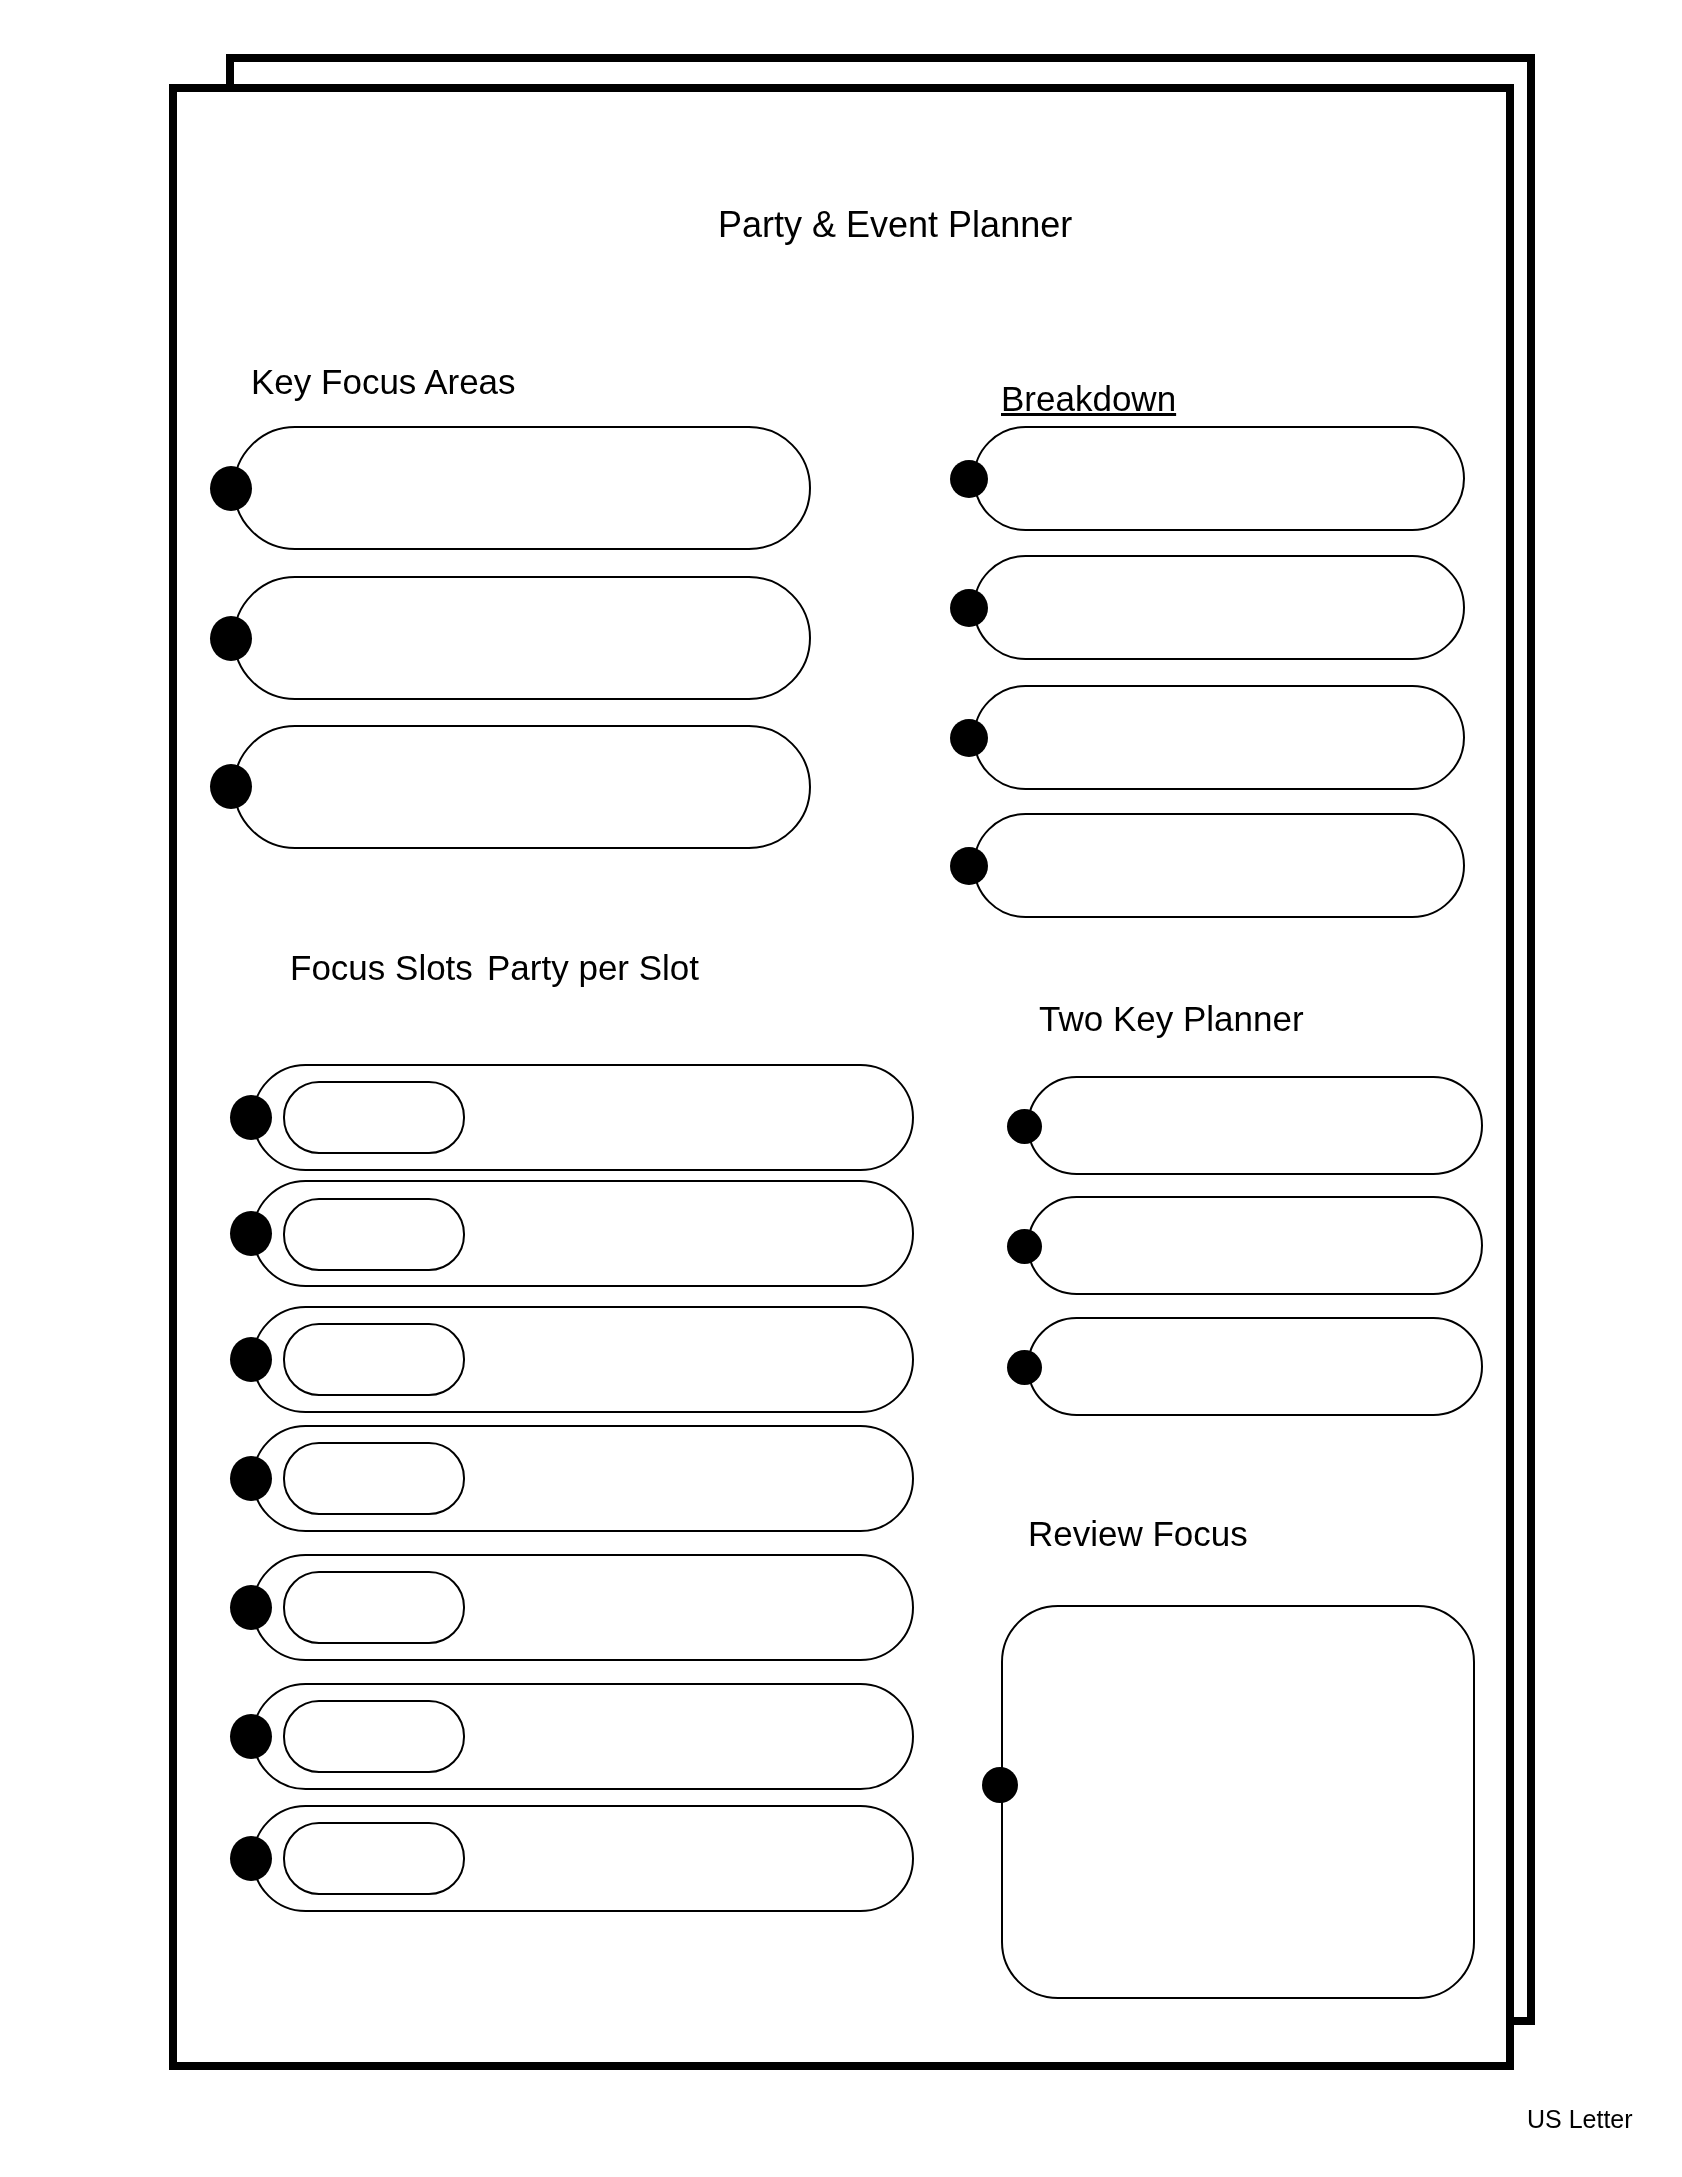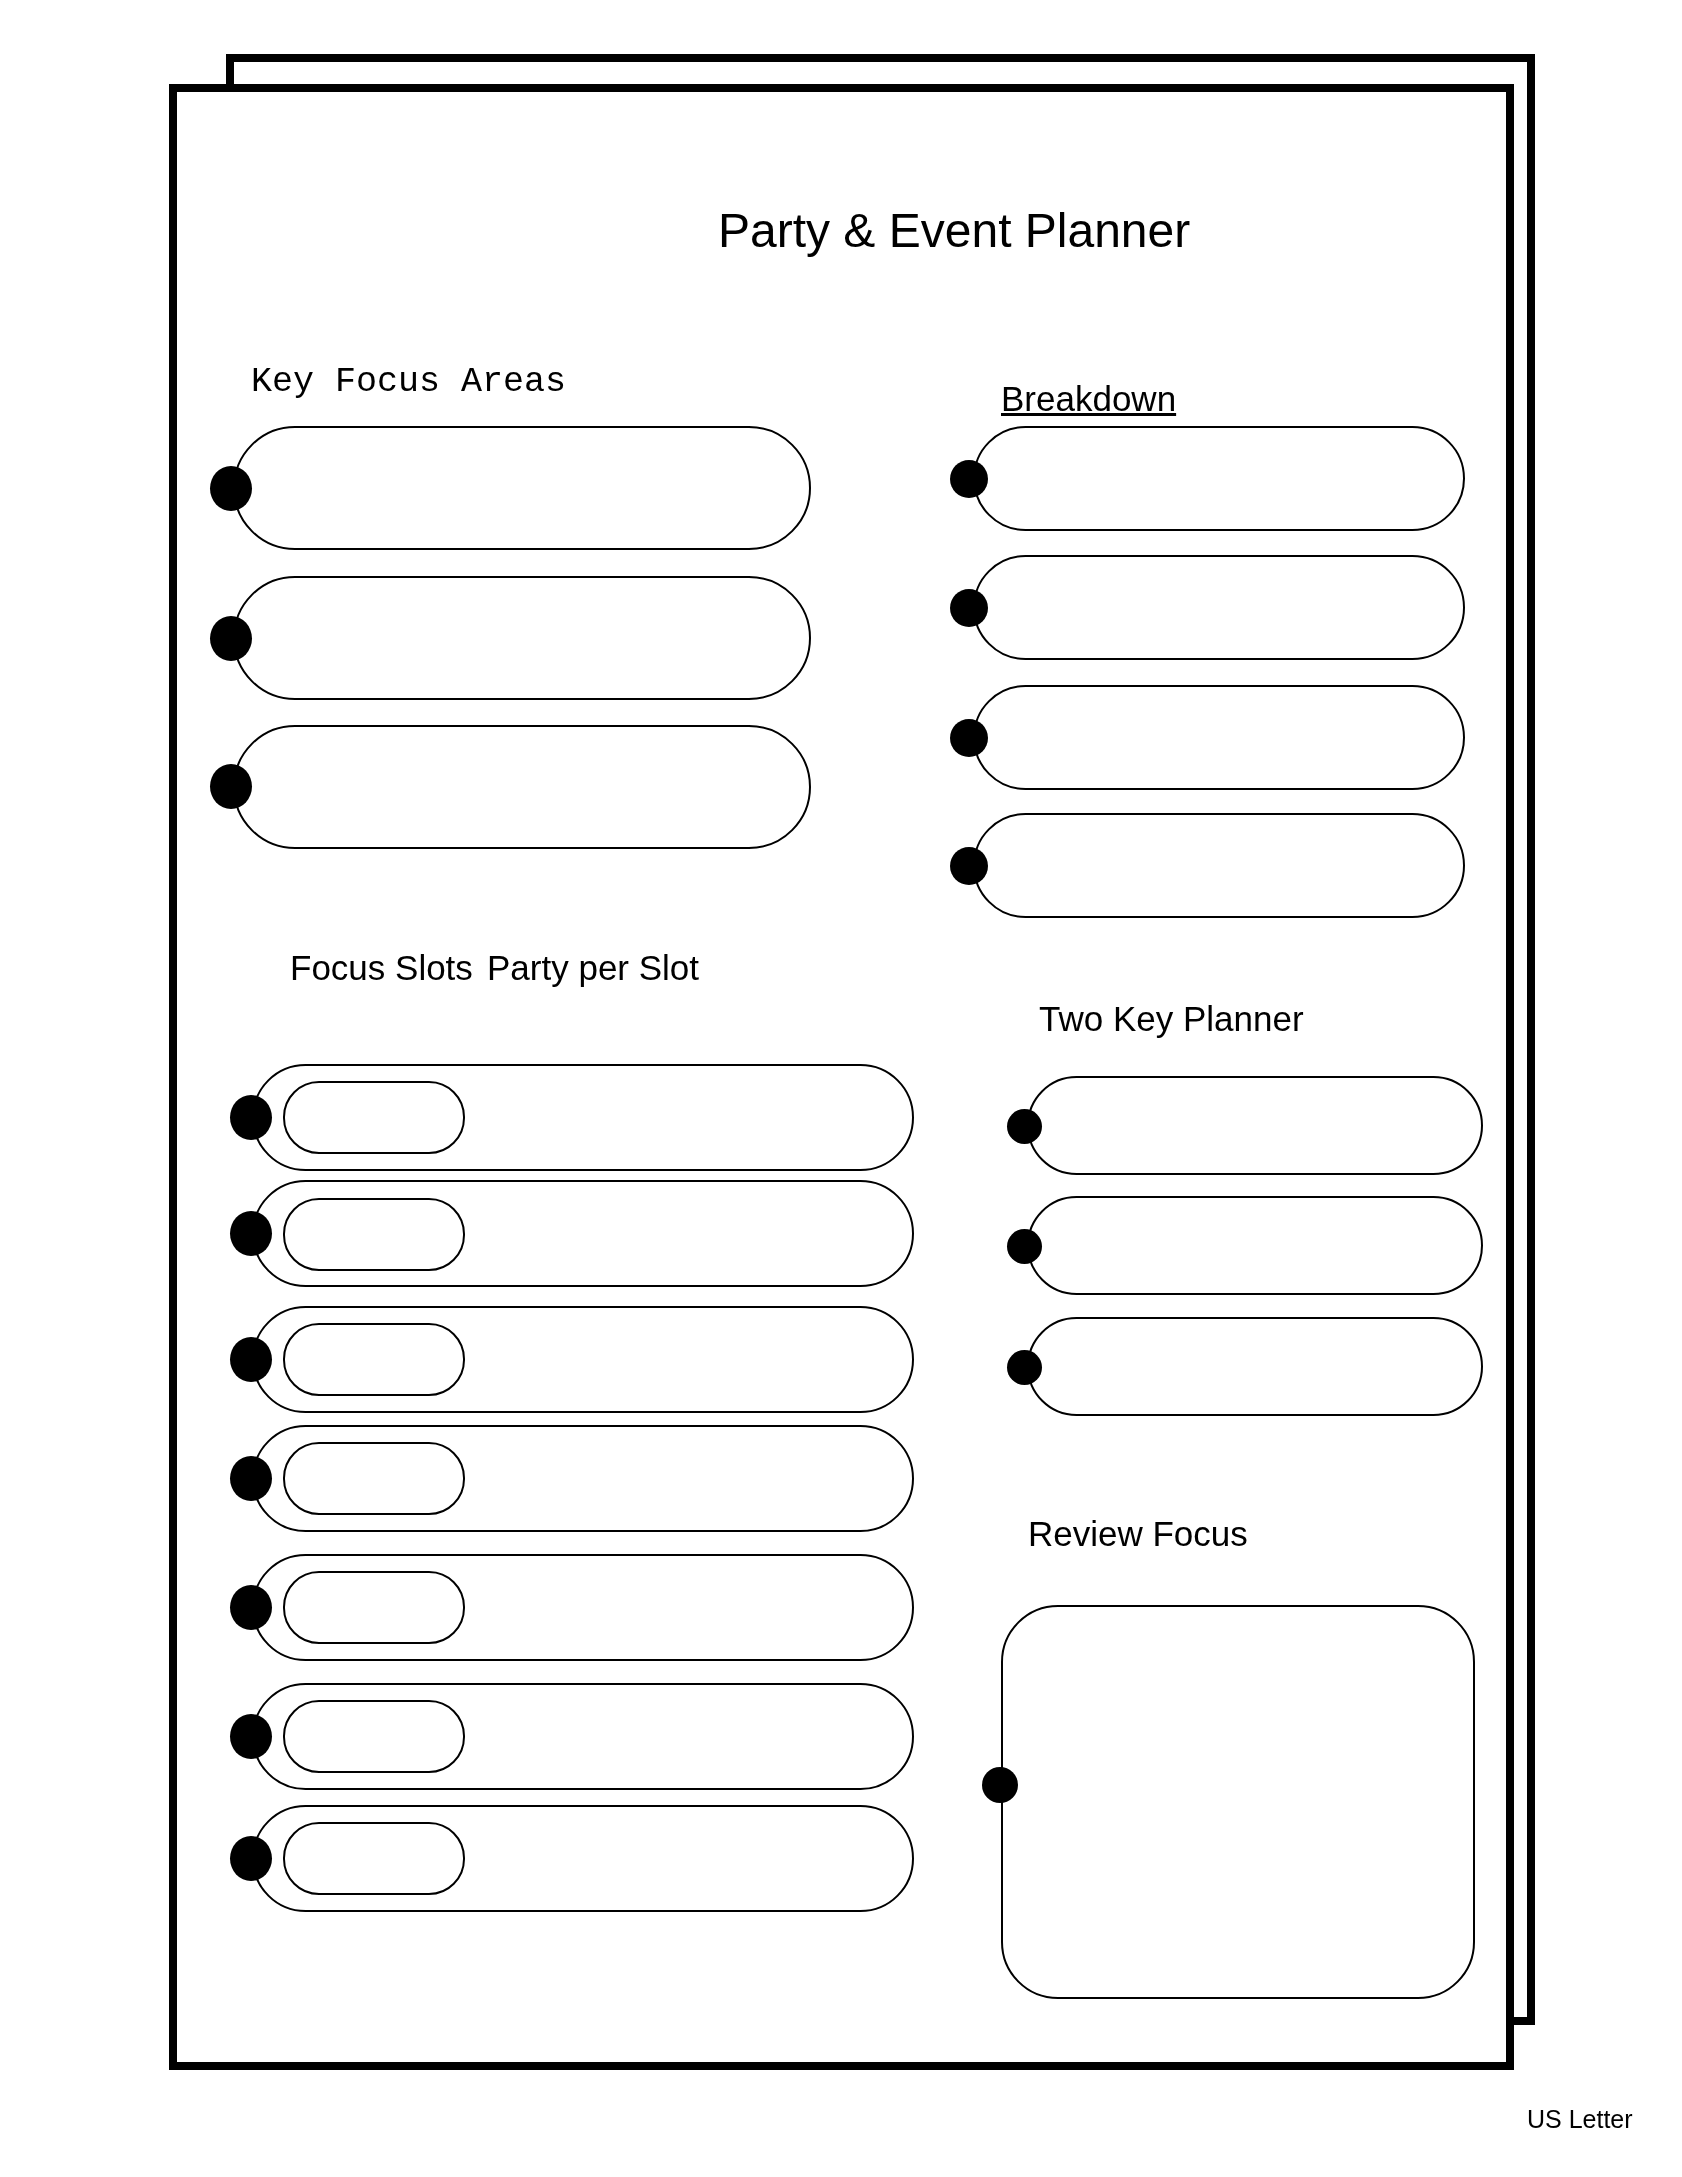--- a/index.html
+++ b/index.html
@@ -18,21 +18,21 @@
     border: 8.6px solid #000000;
     box-sizing: border-box;
   }
   .hd {
     position: absolute;
     font-size: 35px;
     line-height: 1.1;
     white-space: nowrap;
     color: #000000;
   }
-  .title { font-size: 48px; }
+  .title { font-size: 36px; }
   .pagesize { font-size: 25px; }
   .pill {
     position: absolute;
     background: #ffffff;
     border: 2.2px solid #000000;
     border-radius: 864px;
     box-sizing: border-box;
   }
   .rrect {
     position: absolute;
@@ -51,21 +51,21 @@
 </head>
 <body>
 
 <div id="canvas">
 
   <div class="sheet" style="left:226px; top:54px; width:1309px; height:1971px;"></div>
   <div class="sheet" style="left:169px; top:84px; width:1345px; height:1986px;"></div>
 
   <div class="hd title" style="left:718px; top:205px;">Party &amp; Event Planner</div>
 
-  <div class="hd" style="left:251px; top:363px;font-family:Liberation Mono, monospace;">Key Focus Areas</div>
+  <div class="hd" style="left:251px; top:363px;">Key Focus Areas</div>
 
   <div class="pill" style="left:233px; top:426px; width:578px; height:124px;"></div>
   <div class="pill" style="left:233px; top:576px; width:578px; height:124px;"></div>
   <div class="pill" style="left:233px; top:725px; width:578px; height:124px;"></div>
 
   <span class="dot" style="left:210px; top:466px; width:42px; height:45px;"></span>
   <span class="dot" style="left:210px; top:616px; width:42px; height:45px;"></span>
   <span class="dot" style="left:210px; top:764px; width:42px; height:45px;"></span>
 
   <div class="hd" style="left:1001px; top:380px;text-decoration:underline;">Breakdown</div>

